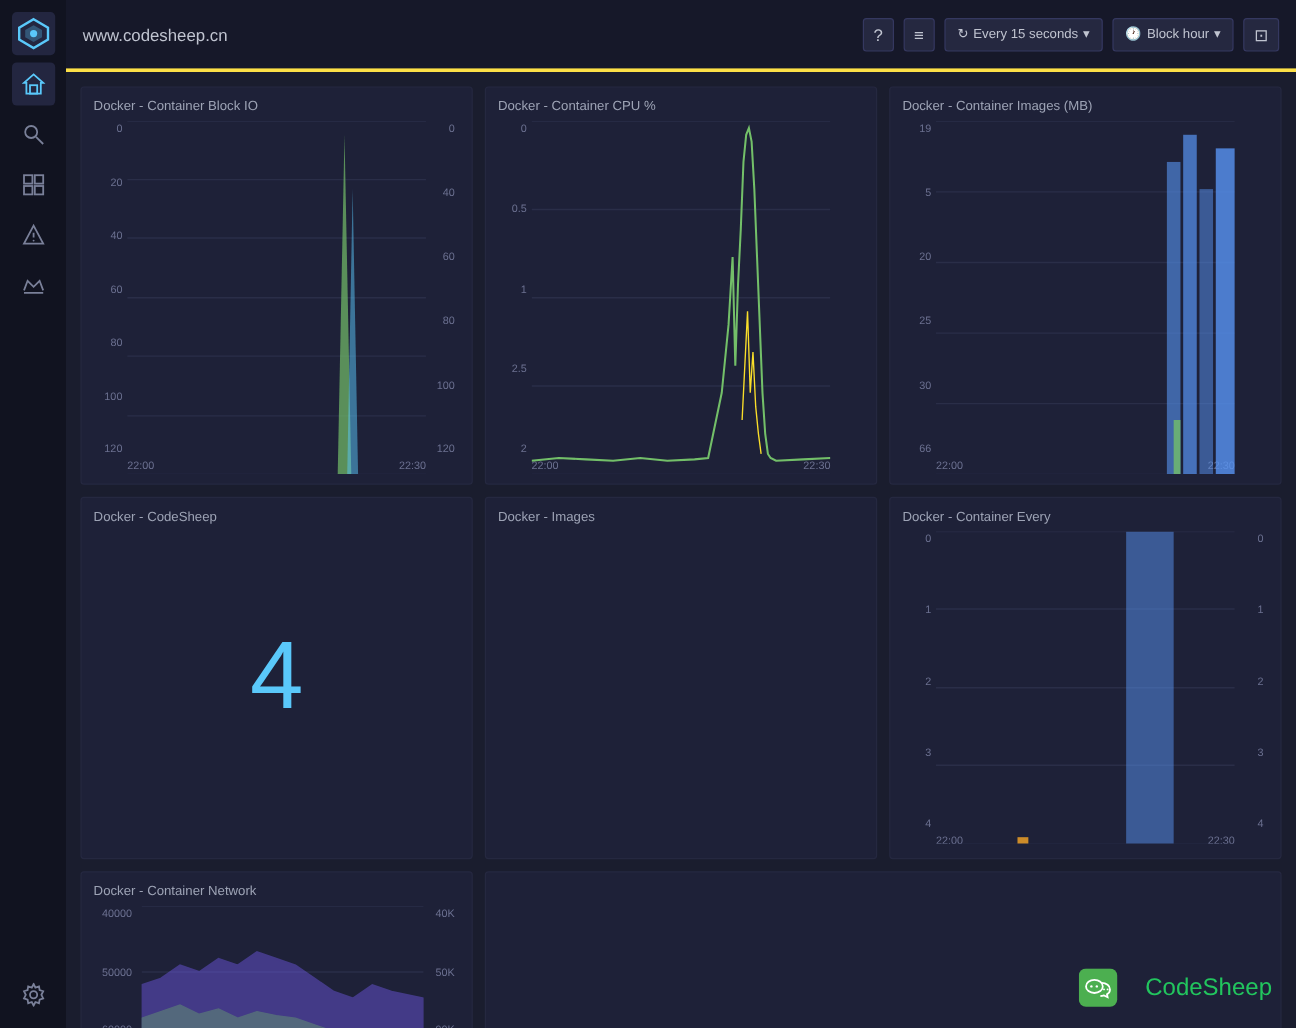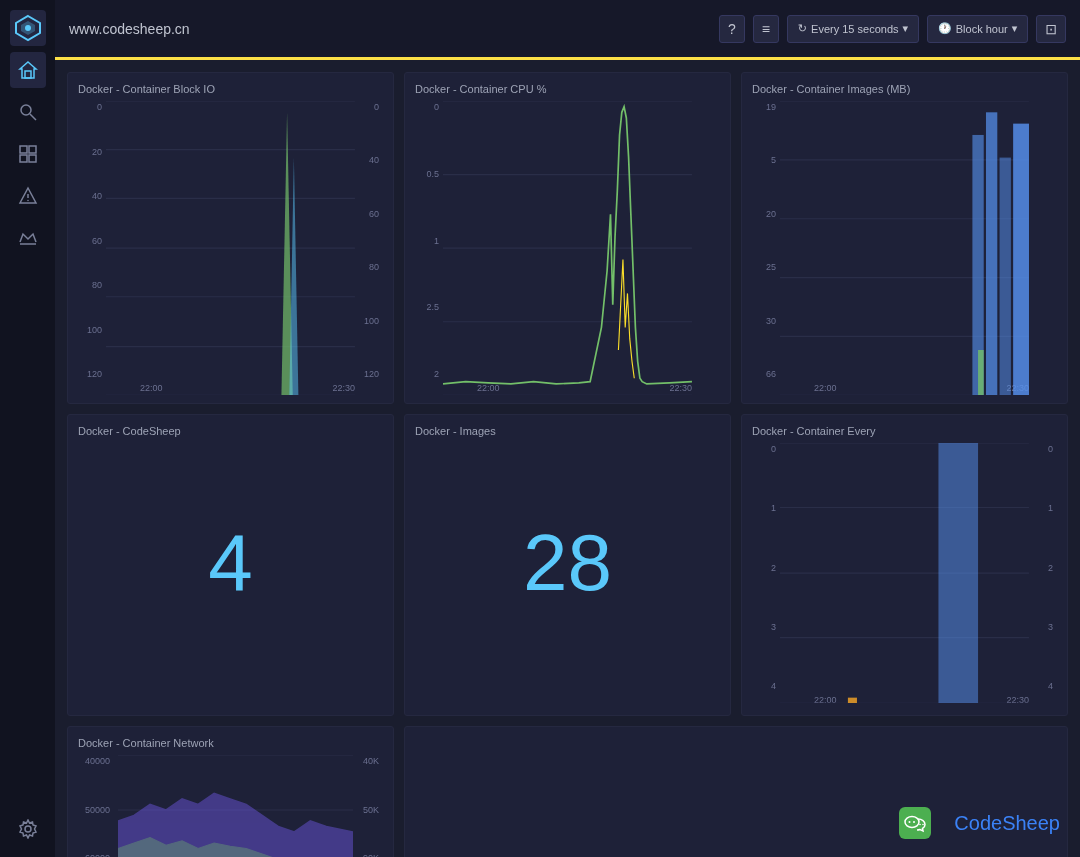--- a/index.html
+++ b/index.html
@@ -164,21 +164,20 @@
 
     
     .x-labels {
       display: flex;
       justify-content: space-between;
       padding: 2px 28px 0 28px;
     }
     .x-label {
       font-size: 9px;
       color: #6b7090;
-      margin-left: 34px;
     }
 
     
     svg.chart-svg {
       position: absolute;
       left: 28px;
       top: 0;
       right: 28px;
       bottom: 0;
     }
@@ -424,21 +423,20 @@
 
     <div class="panel-grid">
 
       <div class="panel">
         <div class="panel-title">Docker - CodeSheep</div>
         <div class="big-number">4</div>
       </div>
 
       <div class="panel">
         <div class="panel-title">Docker - Images</div>
-        <div class="big-number">28</div>
       </div>
 
       <div class="panel">
         <div class="panel-title">Docker - Container Every</div>
         <div style="height:250px; position:relative;">
           <div class="y-labels" style="width:28px;">
             <span class="y-label">4</span>
             <span class="y-label">3</span>
             <span class="y-label">2</span>
             <span class="y-label">1</span>
@@ -502,19 +500,19 @@
           <div class="watermark-icon">
             <svg width="24" height="24" viewBox="0 0 24 24">
               <ellipse cx="9" cy="11" rx="7" ry="5.5" fill="none" stroke="white" stroke-width="1.5"></ellipse>
               <circle cx="6.5" cy="11" r="1" fill="white"></circle>
               <circle cx="11" cy="11" r="1" fill="white"></circle>
               <path d="M15,8 C19,8 22,10.5 22,13.5 C22,15.2 21,16.7 19.5,17.5 L20,20 L17,18.5 C16.1,18.8 15,19 14,19" fill="none" stroke="white" stroke-width="1.5"></path>
               <circle cx="17" cy="13.5" r="0.8" fill="white"></circle>
               <circle cx="20" cy="13.5" r="0.8" fill="white"></circle>
             </svg>
           </div>
-          <span style="color:#3b82f6; font-size:20px;margin-left:15px;">CodeSheep</span>
+          <span style="color:#22c55e; font-size:20px;margin-left:15px;">CodeSheep</span>
         </div>
       </div>
     </div>
 
   </div>
 </div>
 
 </body></html>

